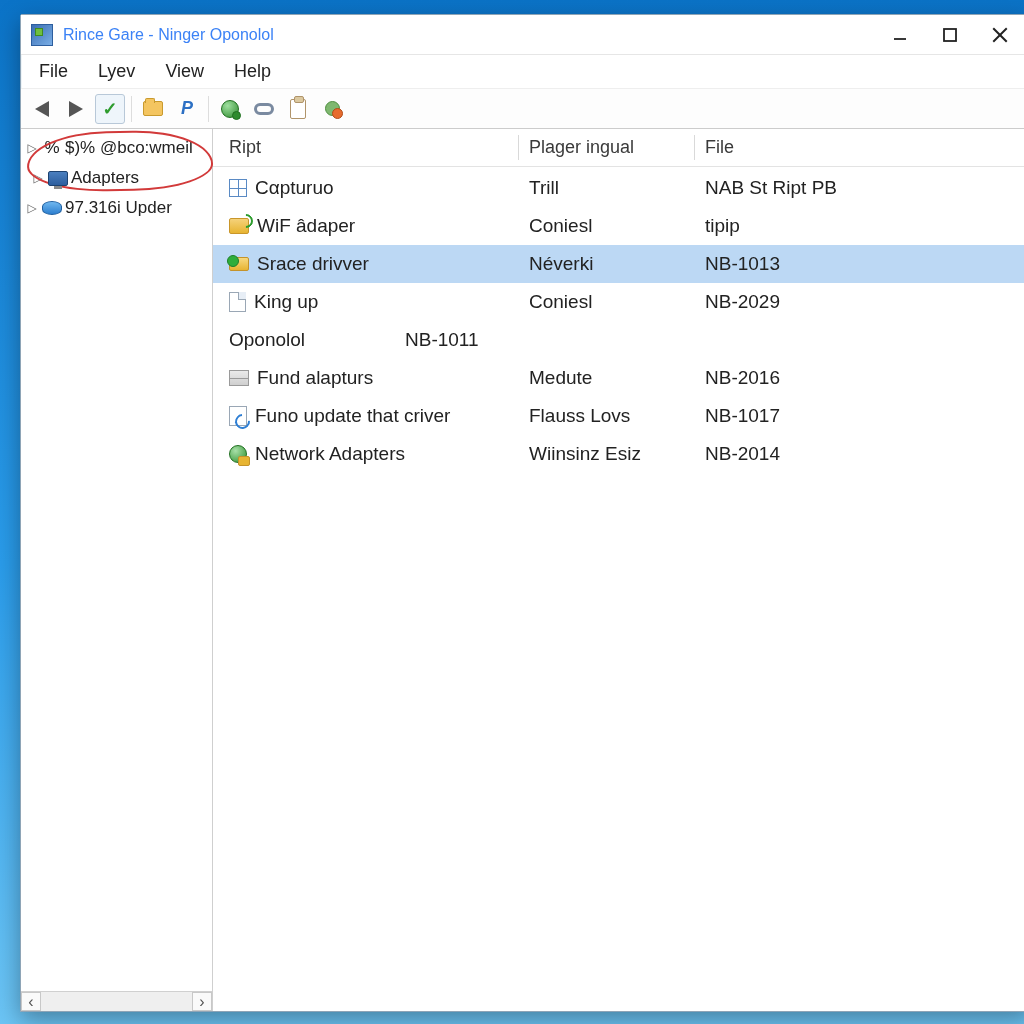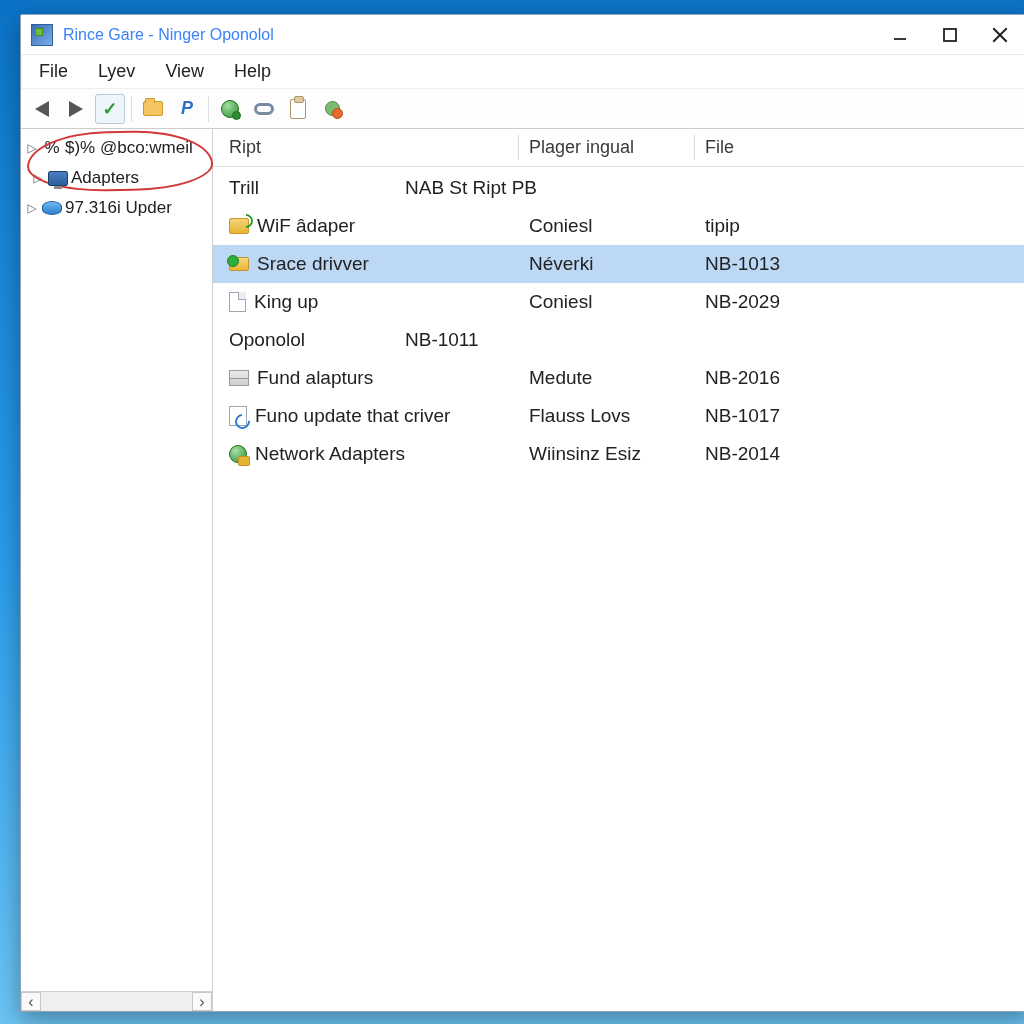--- a/index.html
+++ b/index.html
@@ -331,20 +331,24 @@
           </div>
         <div class="col c1">
             <span>Plager ingual</span>
           </div>
         <div class="col c2">
             <span>File</span>
           </div>
       </div>
       <div class="rows" id="rows">
           <div class="row">
+            <div class="cell c0">
+              <span class="ricon ri-grid"></span>
+              <span>Cαpturuo</span>
+            </div>
             <div class="cell c1">
               <span>Trill</span>
             </div>
             <div class="cell c2">
               <span>NAB St Ript PB</span>
             </div>
           </div>
           <div class="row">
             <div class="cell c0">
               <span class="ricon ri-wifi"></span>

